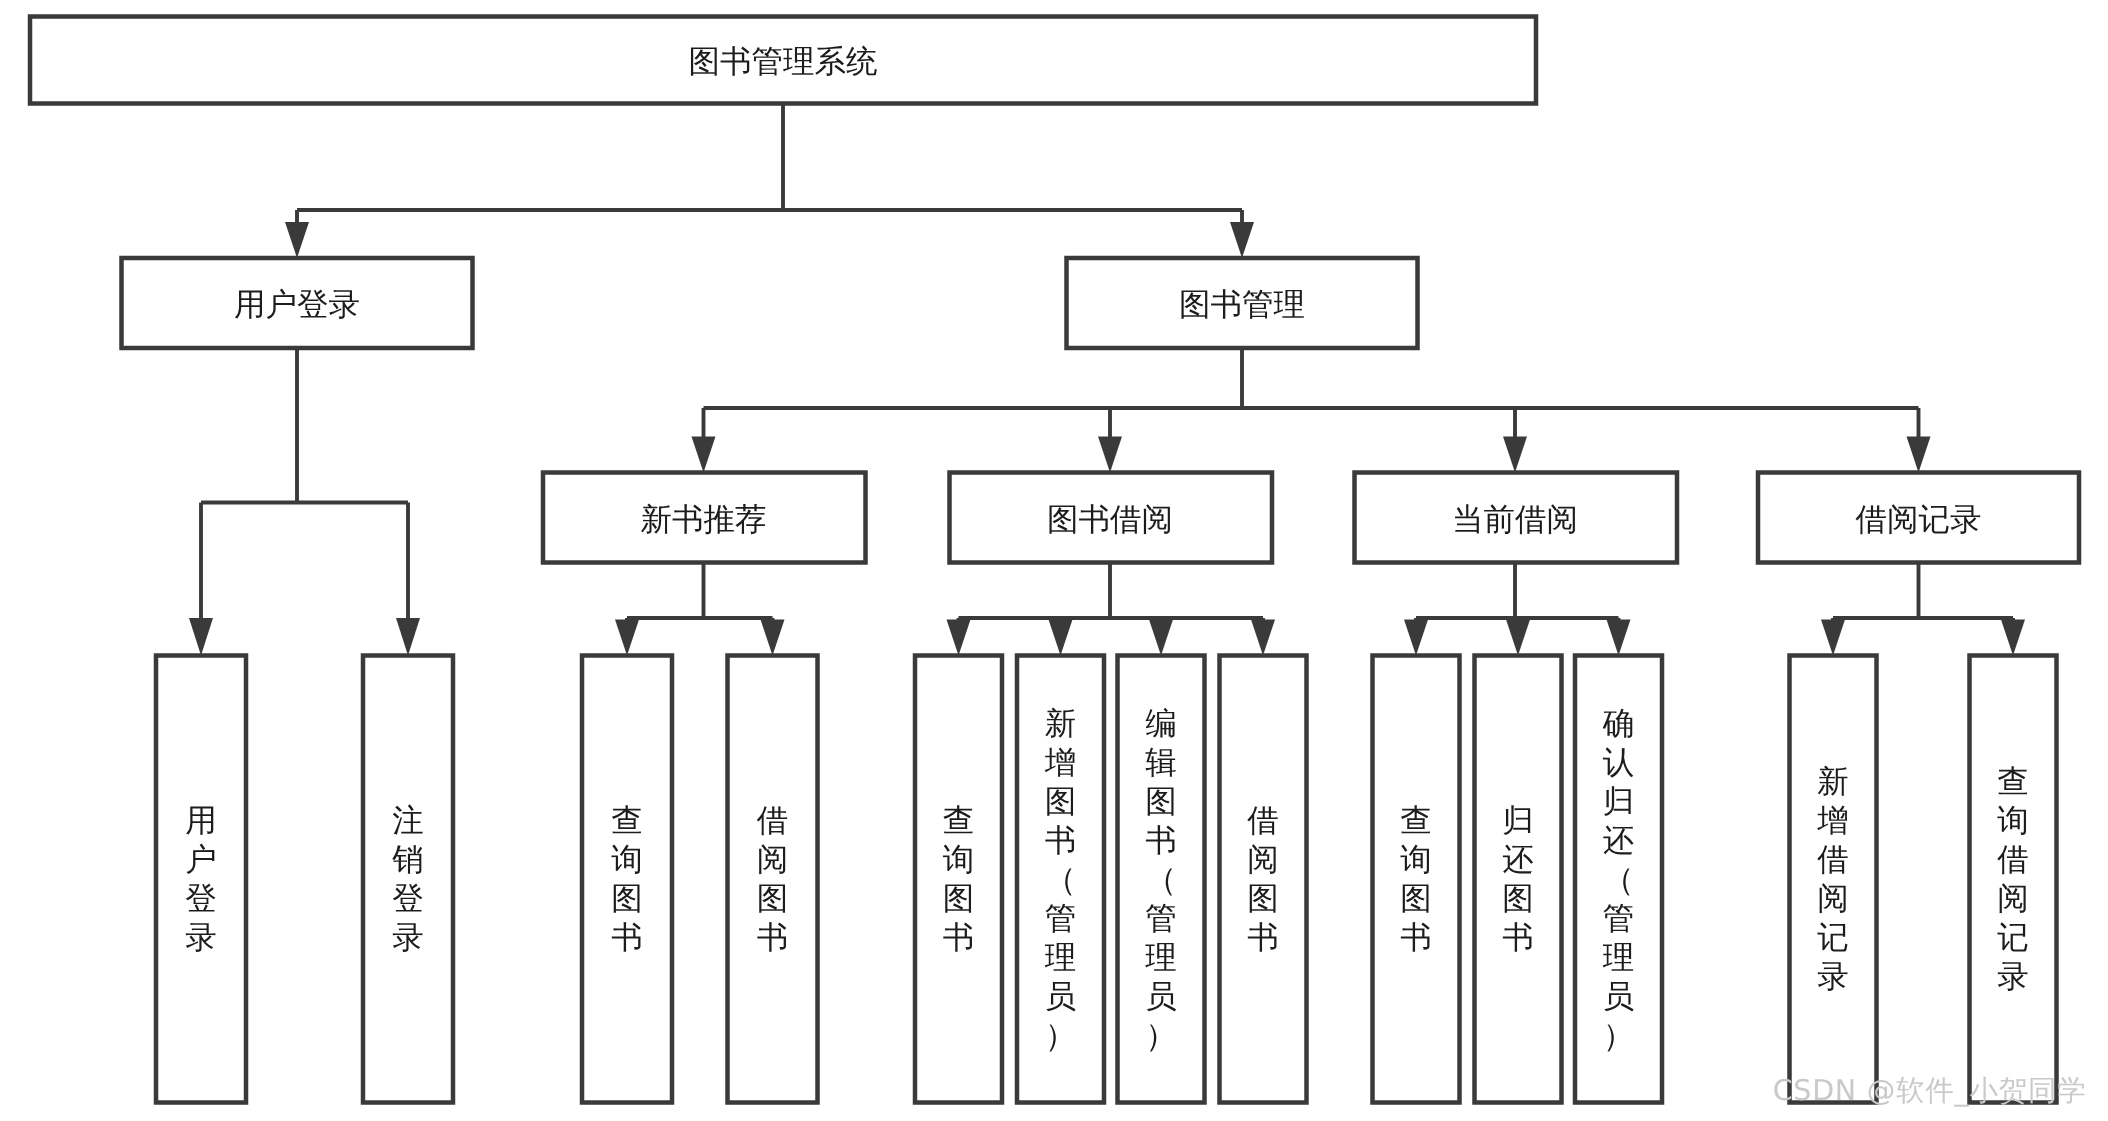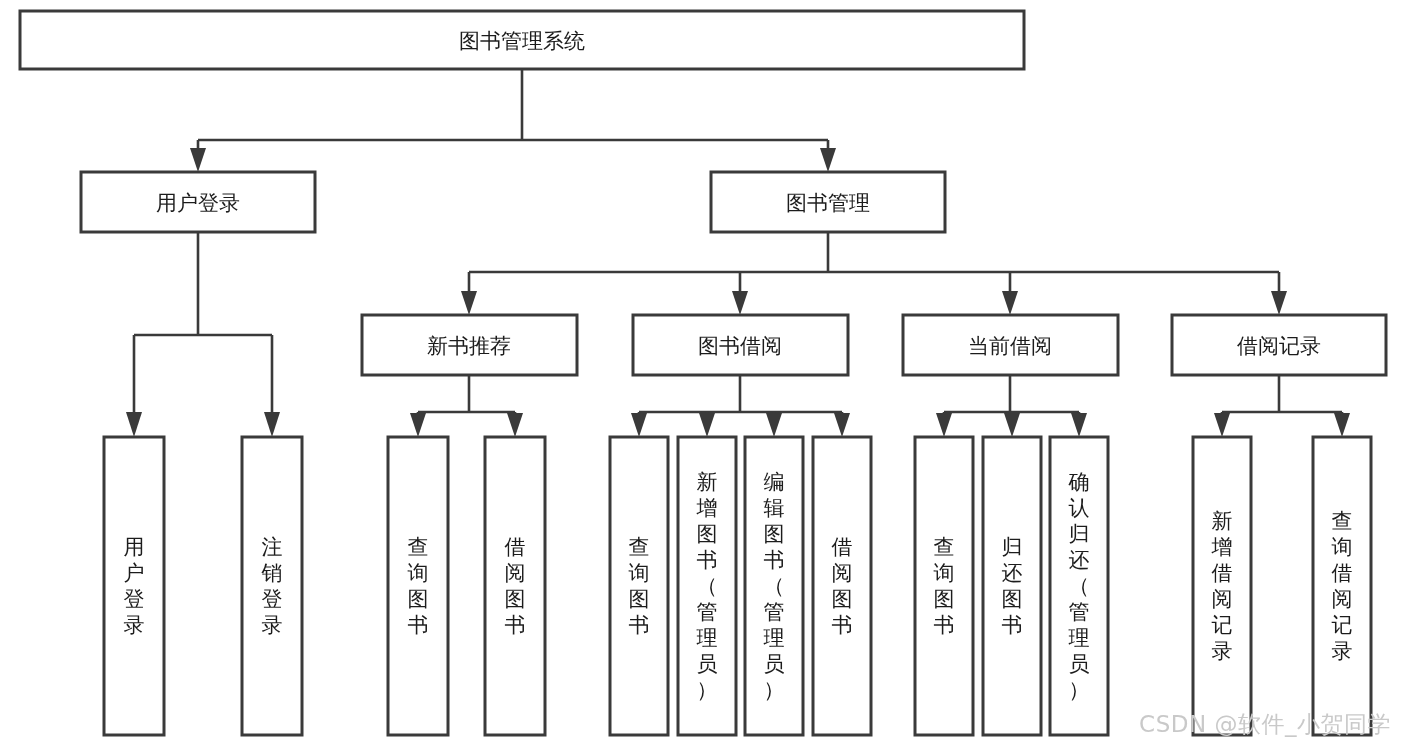--- a/index.html
+++ b/index.html
@@ -52,21 +52,21 @@
     font-size: 21px;
     fill: #1c1c1c;
     text-anchor: middle;
     white-space: pre;
   }
   .watermark-text {
     position: absolute;
     right: 14px;
     bottom: 7px;
     font-family: "DejaVu Sans", "Liberation Sans", sans-serif;
-    font-size: 23px;
+    font-size: 19px;
     color: #c9c9c9;
     letter-spacing: 0.5px;
     user-select: none;
     white-space: pre;
   }
 </style>
 </head>
 <body>
 
 <div id="canvas">

